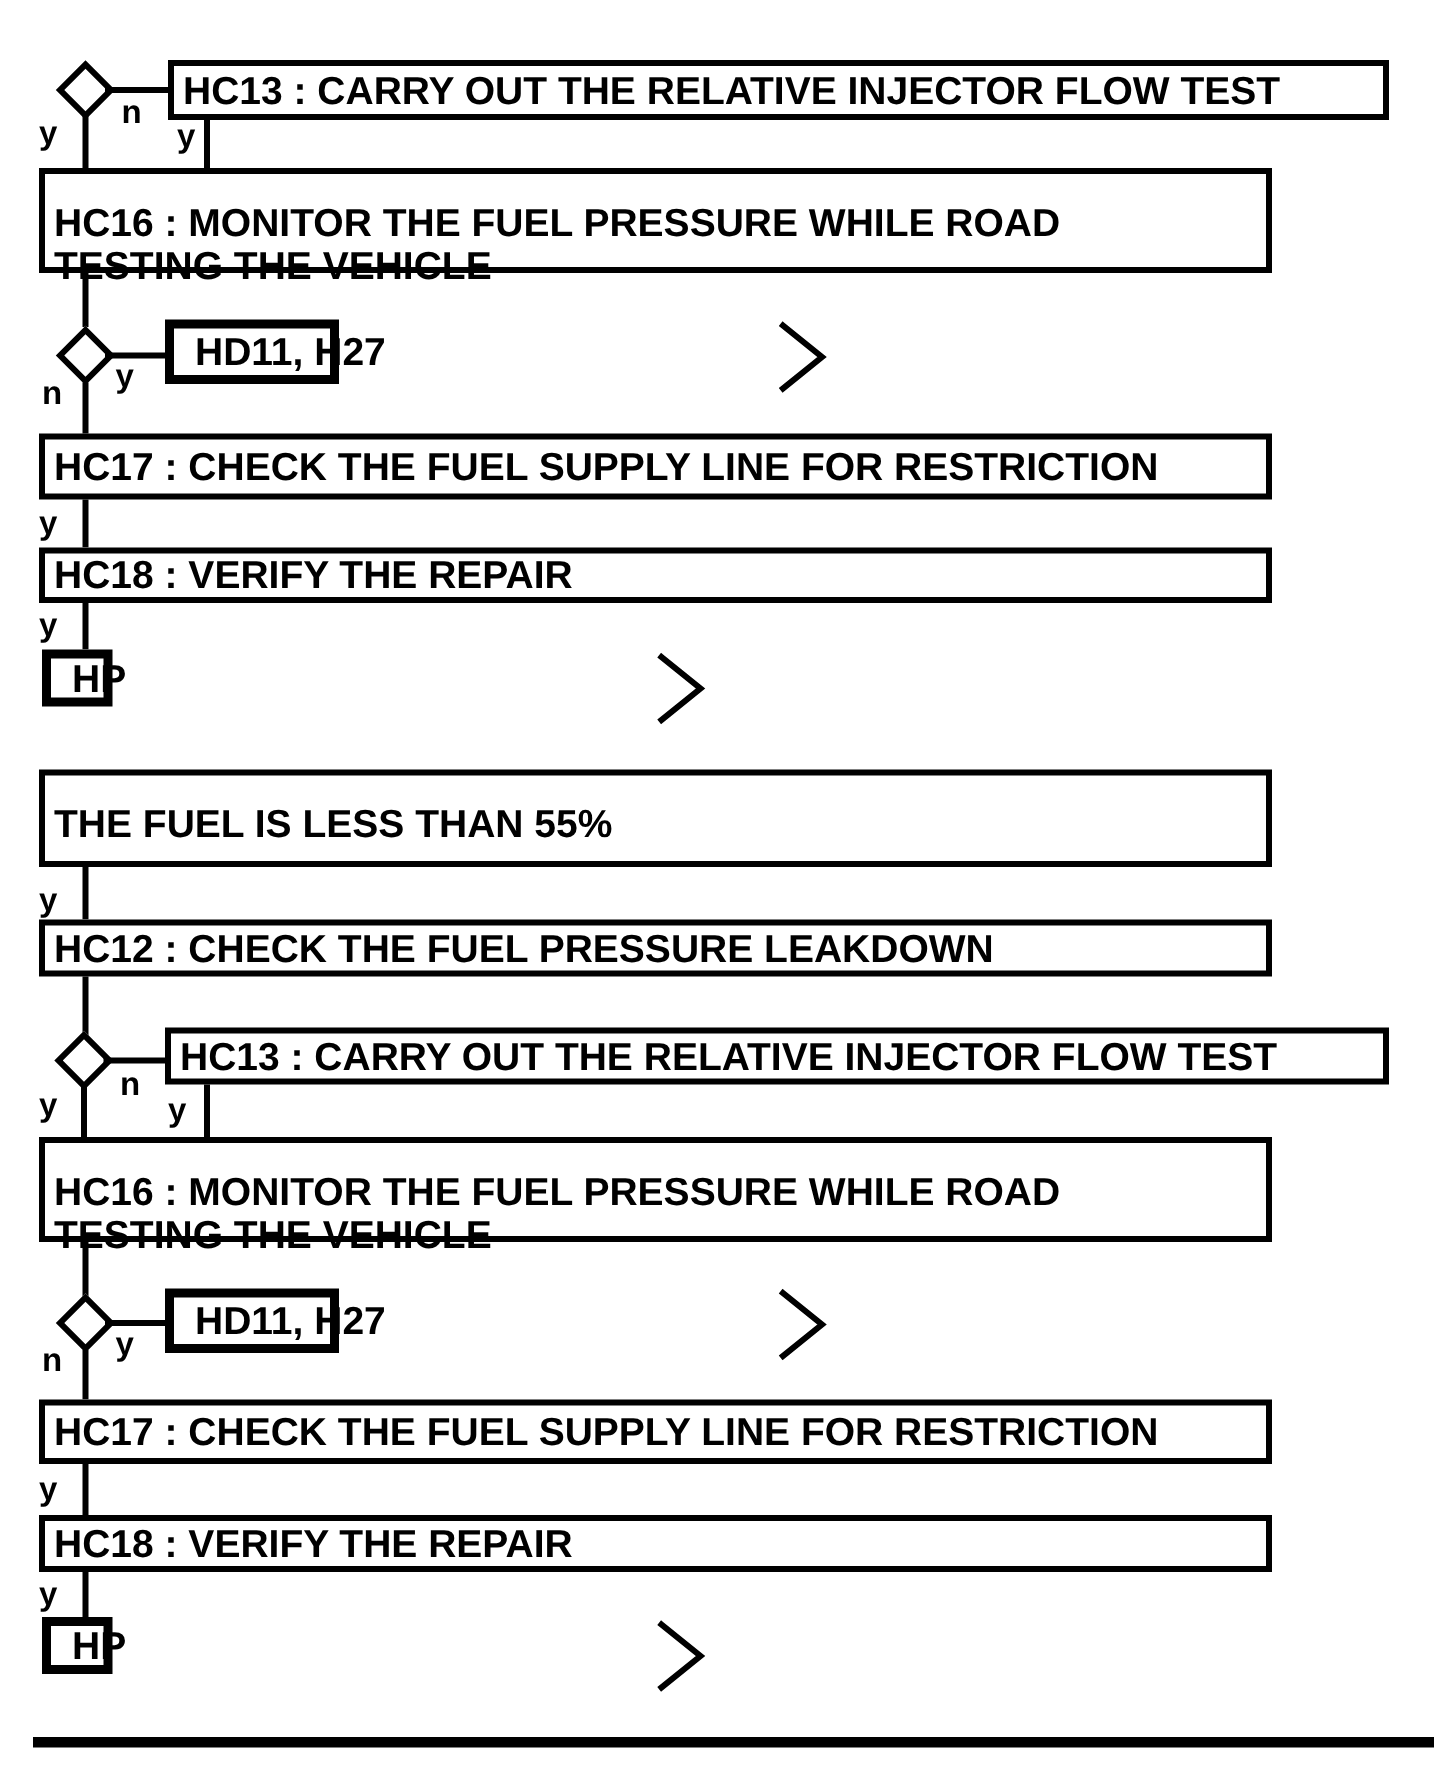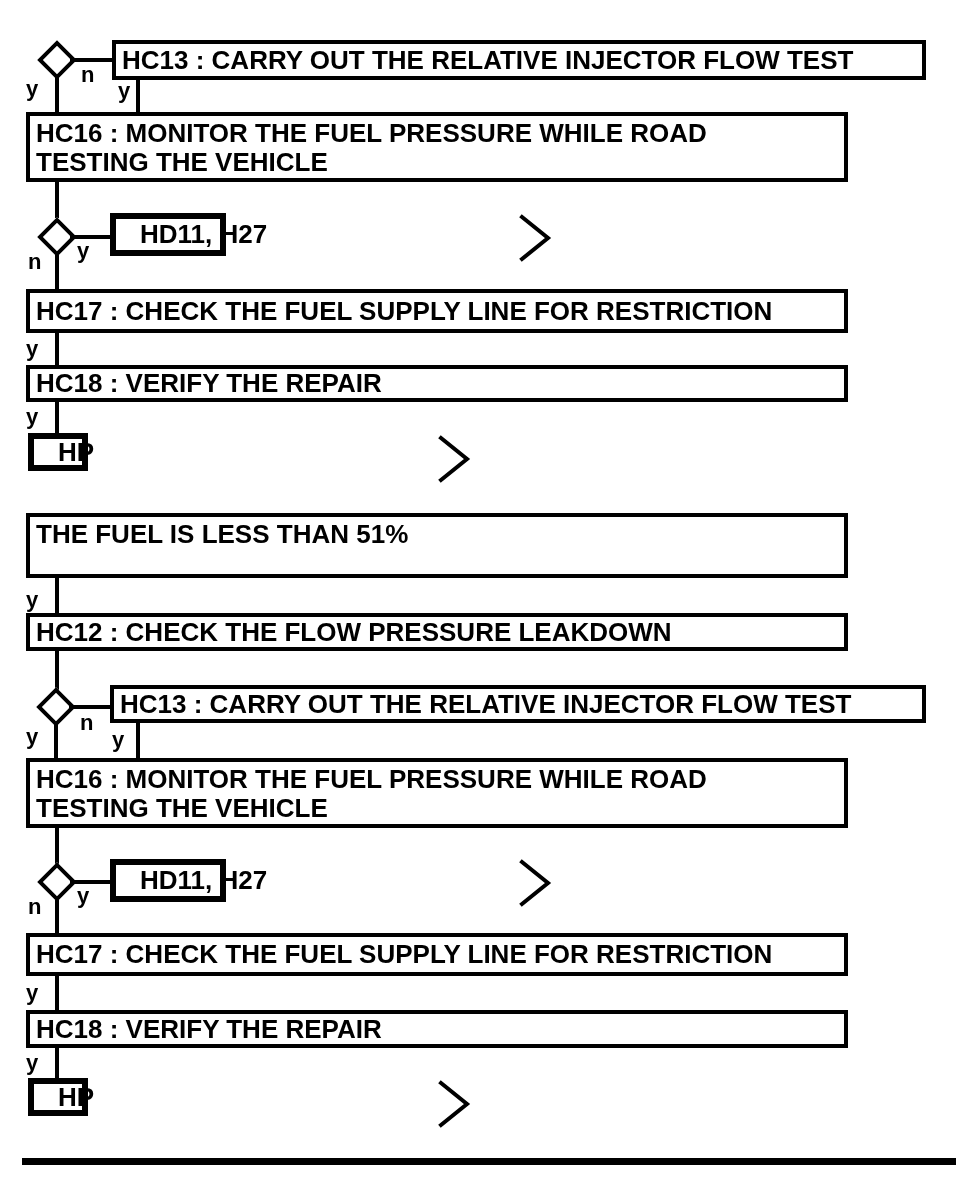--- a/index.html
+++ b/index.html
@@ -6,22 +6,22 @@
   #canvas{
     position:relative;width:960px;height:1188px;background:#ffffff;
     font-family:"Liberation Sans",sans-serif;font-weight:bold;color:#000;
     overflow:hidden;
   }
   .box{
     position:absolute;background:#fff;border:4px solid #000;
     font-size:26px;line-height:29px;display:flex;align-items:center;
     padding:0 0 0 6px;box-sizing:border-box;white-space:nowrap;
   }
-  .box.multi{display:block;padding-top:3px;}
-  .box.thick{border-width:6px;padding:0 24px;justify-content:flex-start;}
+  .box.multi{display:block;padding-top:18px;}
+  .box.thick{border-width:6px;padding:0 14px;justify-content:flex-start;}
   .lbl{position:absolute;font-size:22px;line-height:22px;}
   .vline,.hline{position:absolute;background:#000;}
   .diamond{
     position:absolute;width:20px;height:20px;border:4px solid #000;
     background:#fff;transform:rotate(45deg);
   }
   .chev{position:absolute;}
   .rule{position:absolute;background:#000;}
 </style>
 </head>
@@ -73,27 +73,27 @@
 
   <div class="box thick" style="left:28px;top:433px;width:47px;height:38px;">
     <span>HP</span>
   </div>
 
   <svg class="chev" style="left:438px;top:435px;" width="34" height="48" viewBox="0 0 34 48">
     <polyline points="3,3 29,24 3,45" fill="none" stroke="#000" stroke-width="4" stroke-linecap="square"></polyline>
   </svg>
 
   <div class="box multi" style="left:26px;top:513px;width:822px;height:65px;">
-    <div>THE FUEL IS LESS THAN 51%</div>
+    <div>THE FUEL IS LESS THAN 55%</div>
   </div>
   <div class="lbl" style="left:26px;top:589px;">y</div>
   <div class="vline" style="left:55px;top:578px;width:4px;height:35px;"></div>
 
   <div class="box" style="left:26px;top:613px;width:822px;height:38px;">
-    <span>HC12 : CHECK THE FLOW PRESSURE LEAKDOWN</span>
+    <span>HC12 : CHECK THE FUEL PRESSURE LEAKDOWN</span>
   </div>
   <div class="vline" style="left:55px;top:651px;width:4px;height:42px;"></div>
 
   <div class="diamond" style="left:42px;top:693px;"></div>
   <div class="hline" style="left:69px;top:705px;width:43px;height:4px;"></div>
   <div class="box" style="left:110px;top:685px;width:816px;height:38px;">
     <span>HC13 : CARRY OUT THE RELATIVE INJECTOR FLOW TEST</span>
   </div>
   <div class="lbl" style="left:26px;top:726px;">y</div>
   <div class="lbl" style="left:80px;top:712px;">n</div>

